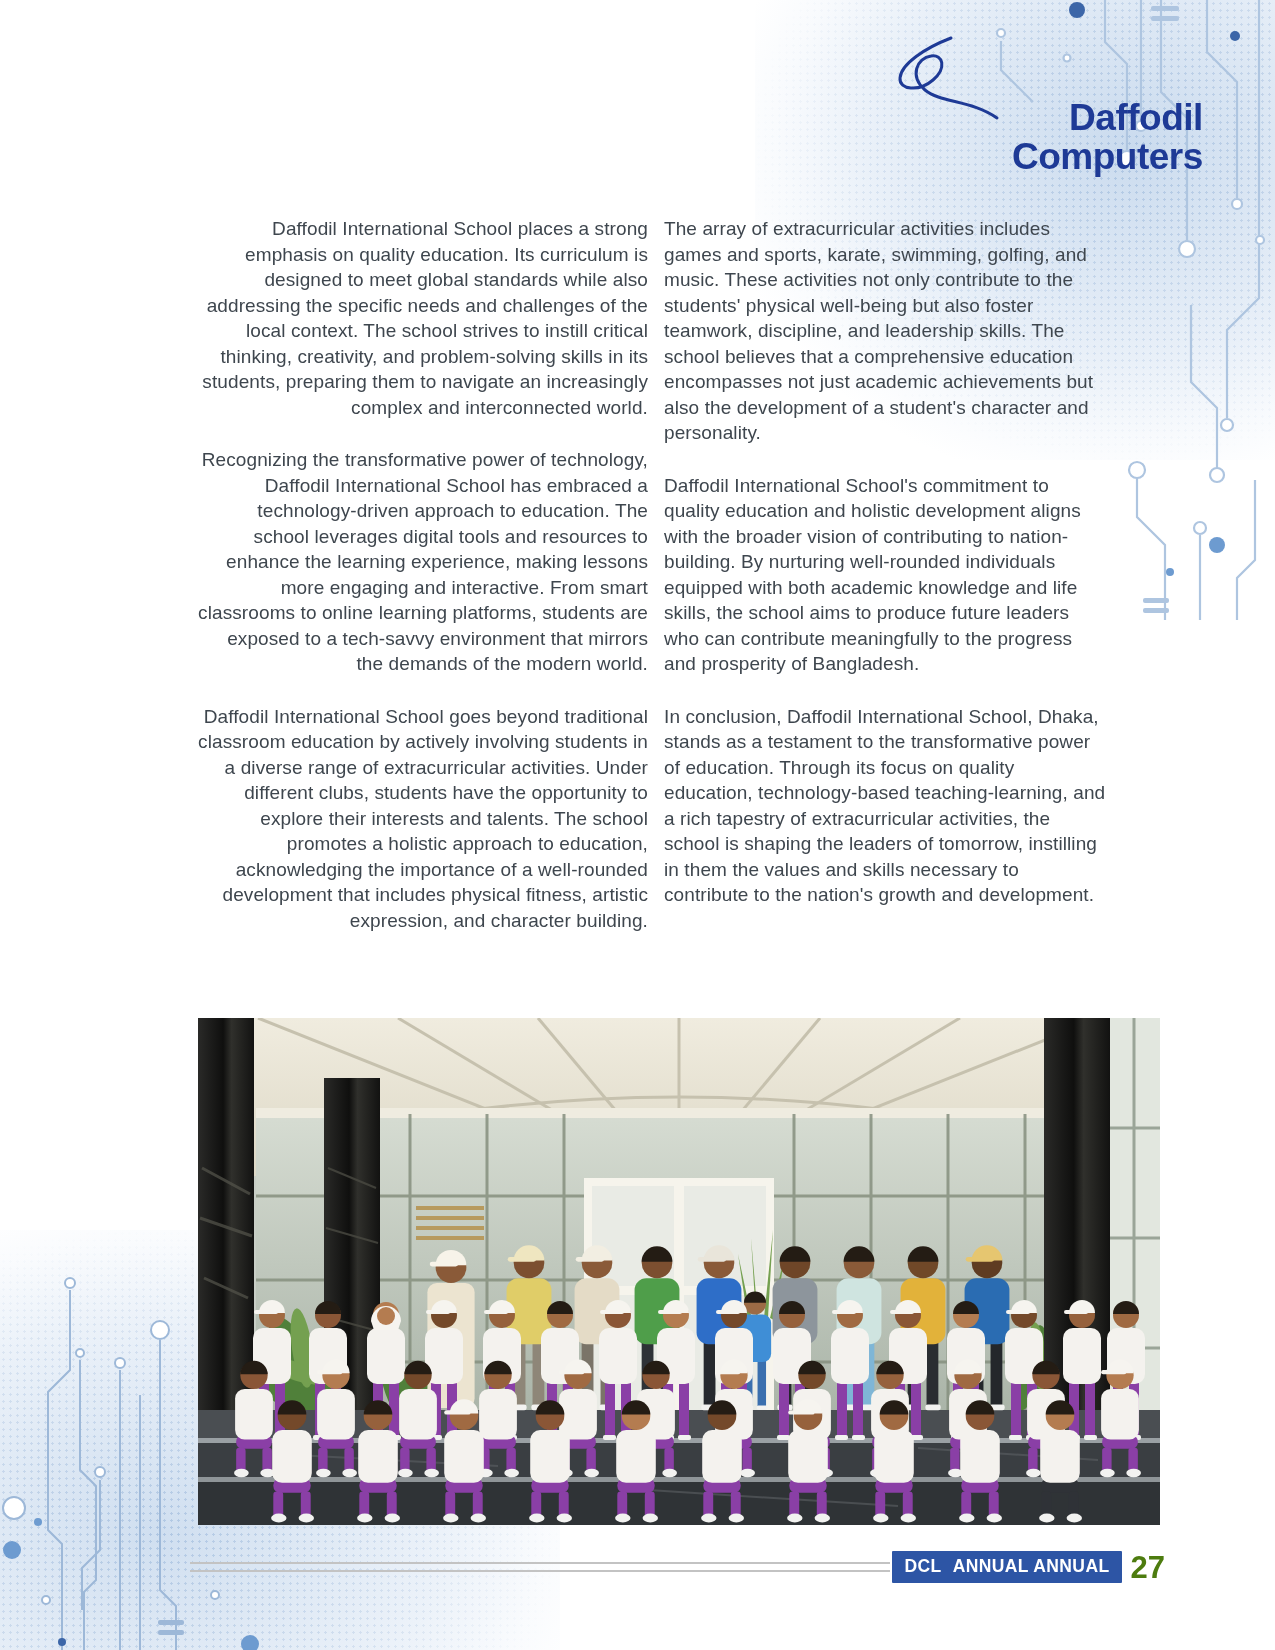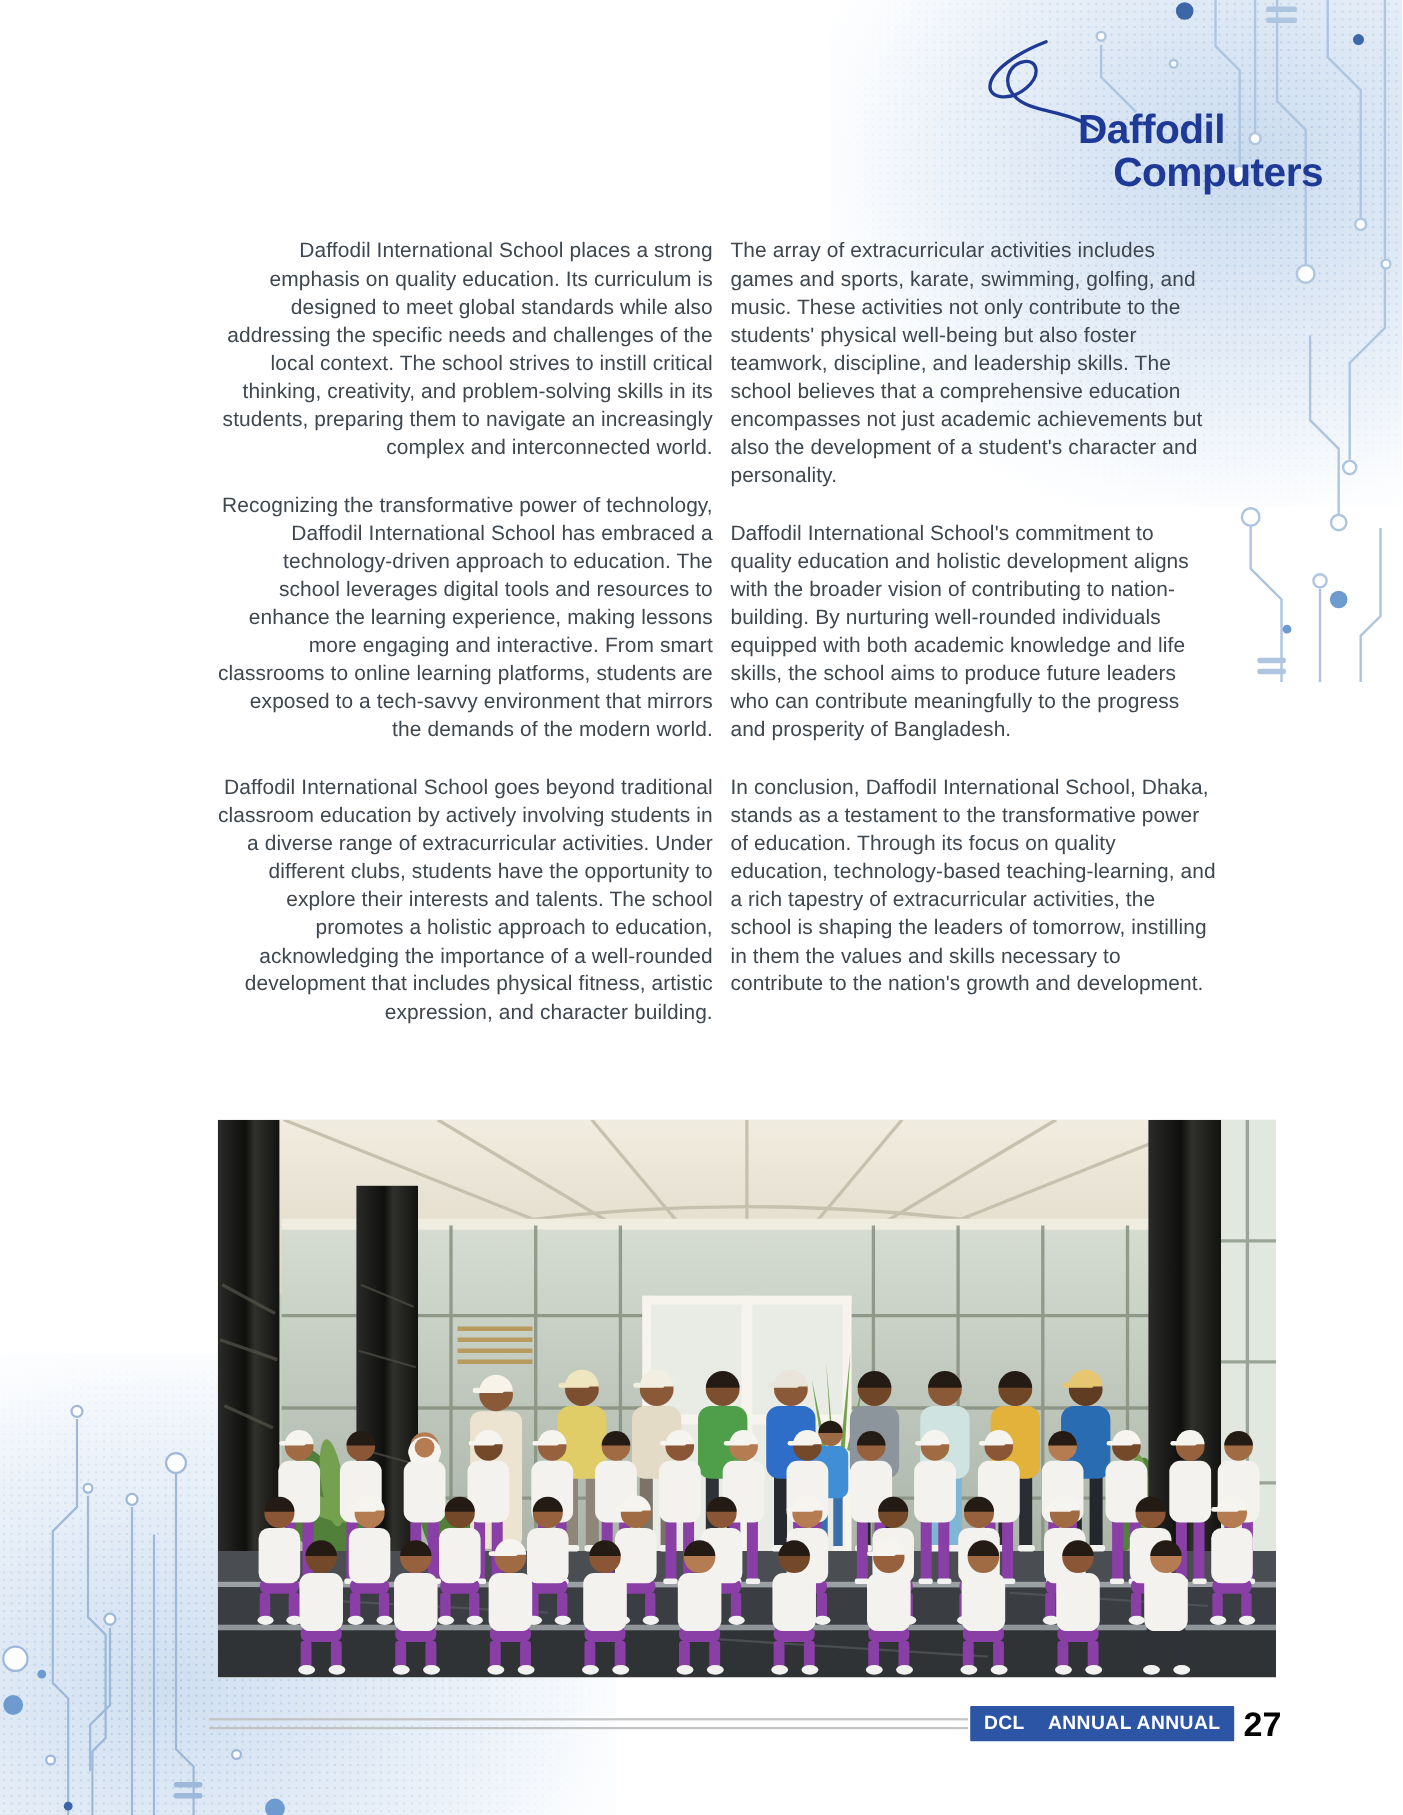--- a/index.html
+++ b/index.html
@@ -28,40 +28,40 @@
     -webkit-mask-image:radial-gradient(ellipse at 28% 72%, #000 0%, rgba(0,0,0,.5) 45%, transparent 72%);
     mask-image:radial-gradient(ellipse at 28% 72%, #000 0%, rgba(0,0,0,.5) 45%, transparent 72%);}
   .deco{position:absolute;pointer-events:none;}
   .deco-tr{top:0;right:0;}
   .deco-bl{left:0;bottom:0;}
 
   
   .logo-wrap{position:absolute;top:30px;left:885px;width:300px;height:160px;}
   .logo-squiggle{position:absolute;left:0;top:0;}
   .logo-text{position:absolute;left:95px;top:68px;color:#1e3a96;font-weight:800;
-    font-size:37px;line-height:39px;letter-spacing:-.5px;white-space:nowrap;}
+    font-size:37px;line-height:39px;letter-spacing:-.5px;white-space:nowrap;text-align:right;}
   .logo-line2{margin-left:32px;}
 
   
   .col{position:absolute;top:216px;color:#3e464e;font-size:19px;line-height:25.5px;letter-spacing:.1px;}
   .col p{margin:0 0 27px 0;}
   .col-left{left:198px;width:450px;text-align:right;}
   .col-right{left:664px;width:442px;}
 
   
   .photo{position:absolute;left:198px;top:1018px;width:962px;height:507px;overflow:hidden;background:#c8cec6;}
   .photo svg{display:block;}
 
   
   .footer{position:absolute;left:190px;top:1549px;width:975px;height:36px;display:flex;align-items:center;}
   .footer-rule{flex:1;height:6px;border-top:2px solid #c3c3c3;border-bottom:2px solid #c3c3c3;margin-right:2px;}
   .badge{background:#2d55a5;color:#ffffff;font-size:17.5px;font-weight:700;
     padding:5px 12px 6px 12px;letter-spacing:.4px;white-space:nowrap;border-radius:1px;}
-  .badge .dcl{font-weight:800;margin-right:21px;}
-  .page-num{color:#000000;font-size:31px;font-weight:700;margin-left:9px;line-height:1;}
+  .badge .dcl{font-weight:800;margin-right:11px;}
+  .page-num{color:#4d7c0f;font-size:31px;font-weight:700;margin-left:9px;line-height:1;}
 </style>
 </head>
 <body>
 
 <div class="page">
 
   <div class="wash wash-tr"></div>
   <div class="dots dots-tr"></div>
   <div class="wash wash-bl"></div>
   <div class="dots dots-bl"></div>

